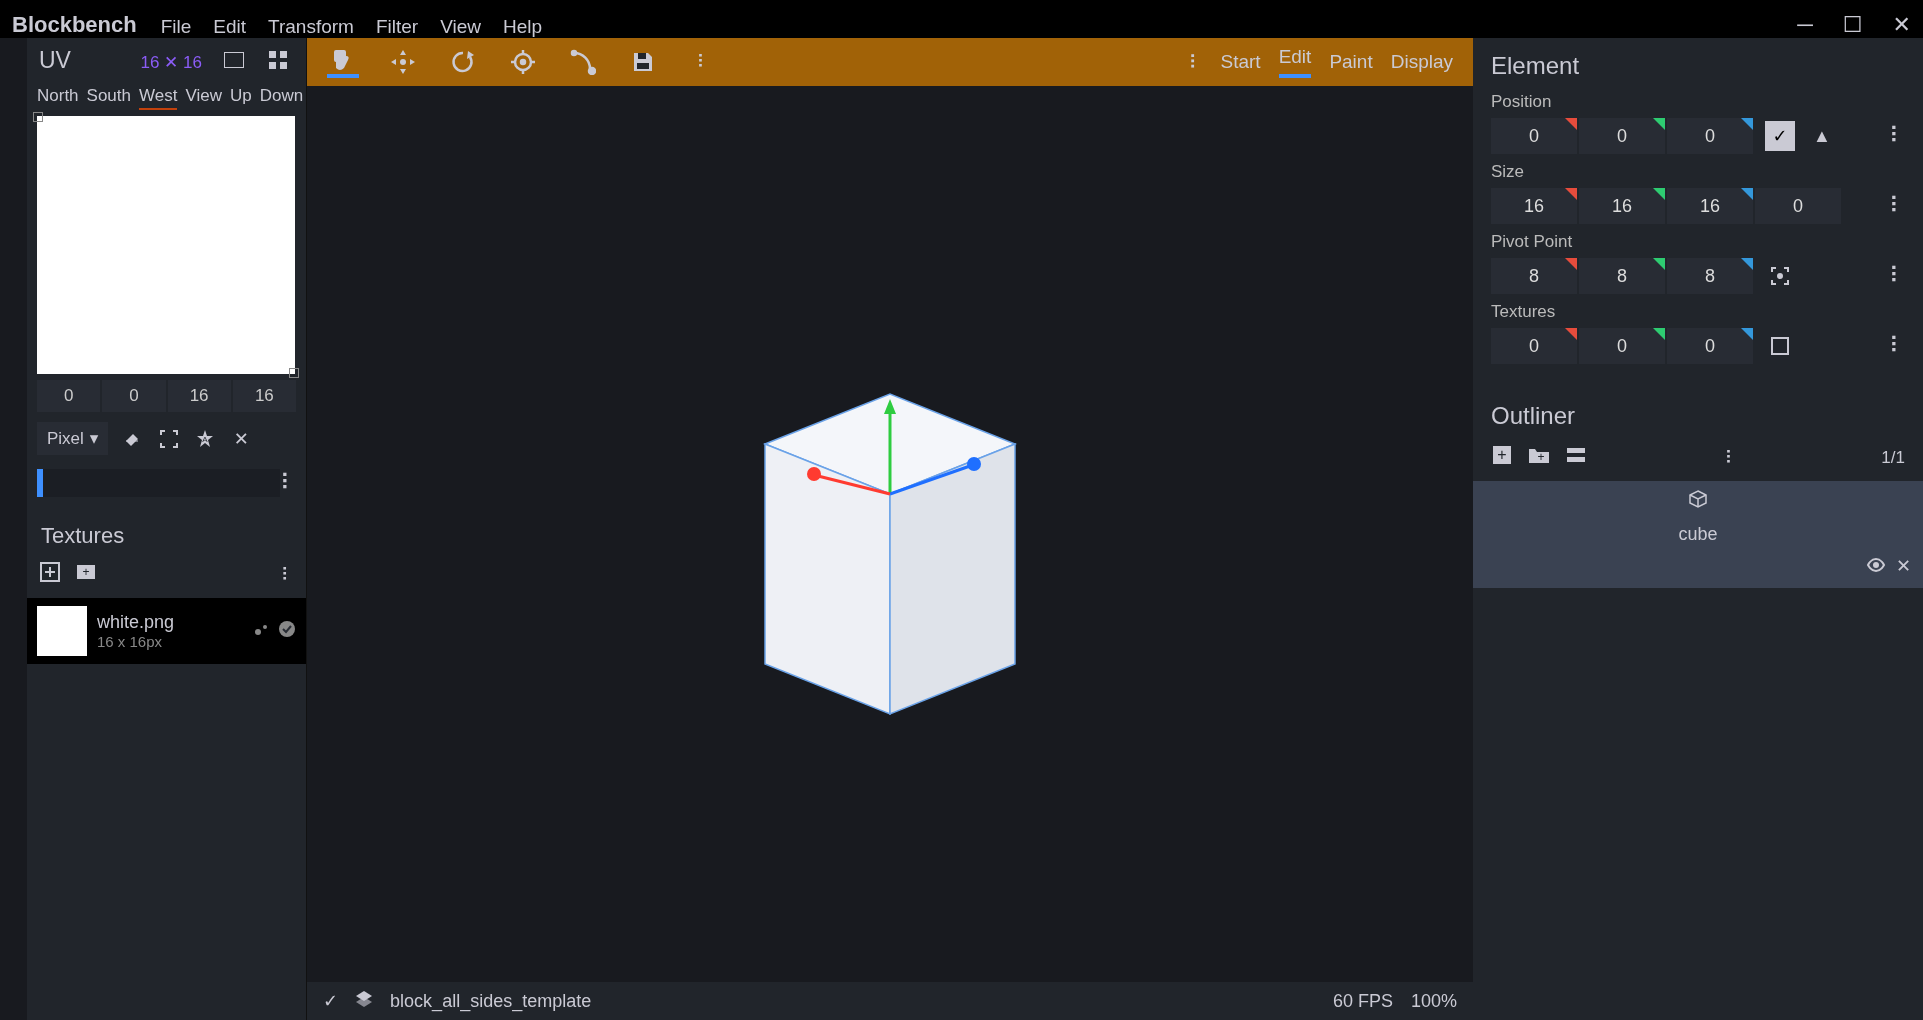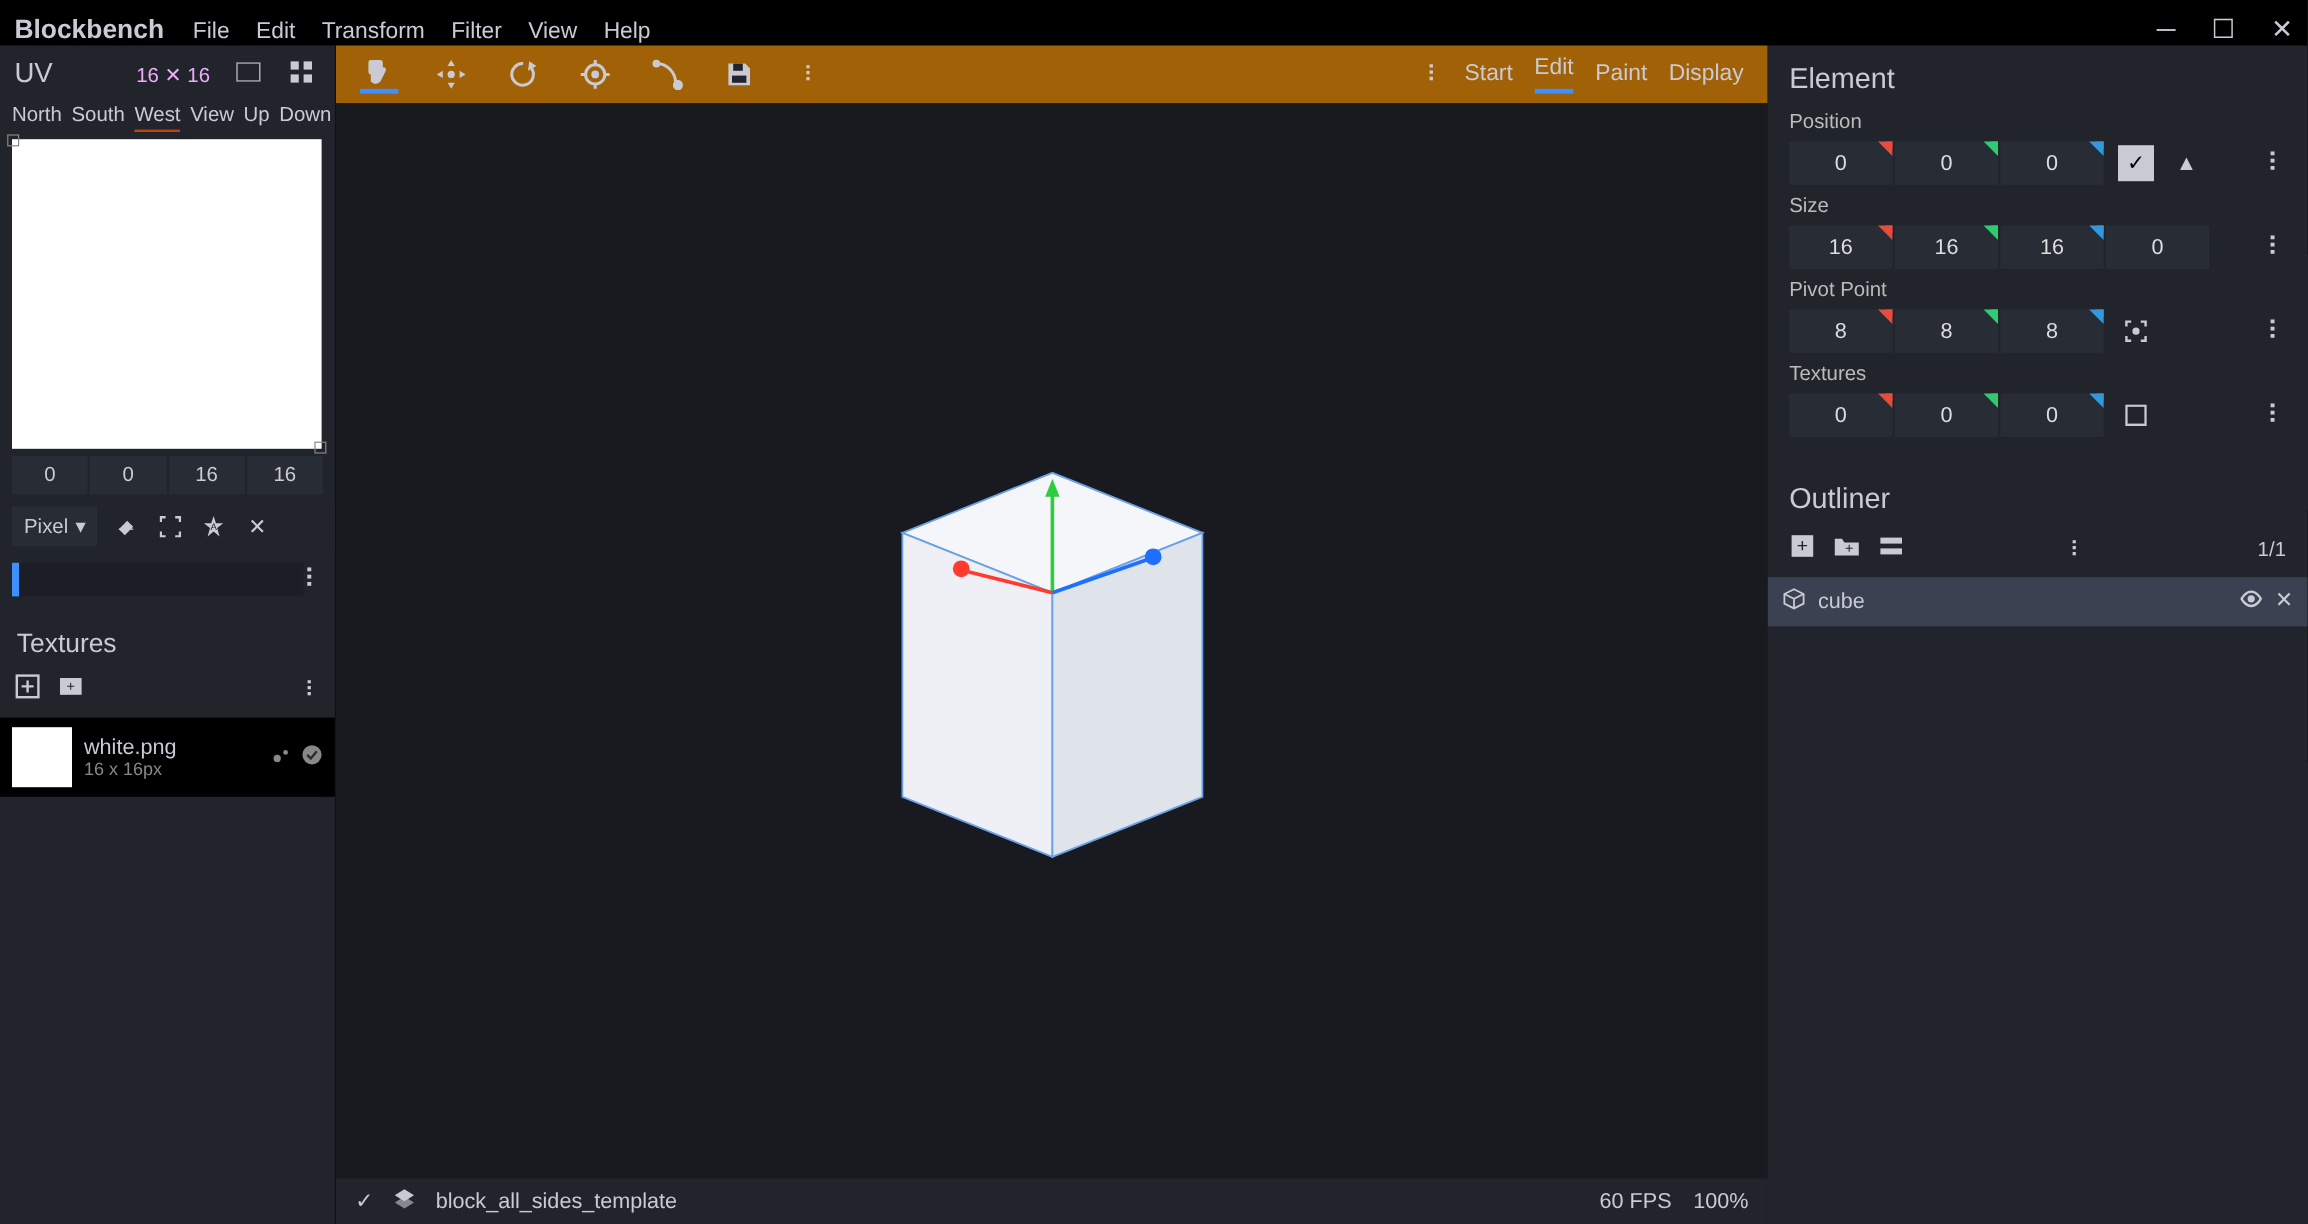--- a/index.html
+++ b/index.html
@@ -6,38 +6,38 @@
 body { background: #181a1f; color: #cacad4; width: 1923px; height: 1020px; overflow: hidden; font-size: 18px; }
 
 
 .titlebar { height: 38px; background: #000; display: flex; align-items: flex-end; padding: 0 12px; }
 .titlebar .brand { font-weight: 700; font-size: 22px; color: #cacad4; margin-right: 24px; }
 .titlebar .menu { display: flex; gap: 22px; font-size: 19px; }
 .titlebar .menu span { cursor: pointer; }
 .titlebar .win-controls { margin-left: auto; display: flex; gap: 30px; font-size: 22px; }
 
 
-.app { display: grid; grid-template-columns: 280px 1fr 450px; height: calc(100% - 38px); }
+.app { display: grid; grid-template-columns: 280px 1fr 450px; height: calc(100% - 38px); margin-left: 27px; }
 
 
 .left { background: #21252b; display: flex; flex-direction: column; border-right: 1px solid #111; }
 
 
 .toolbar { height: 48px; background: #a16207; display: flex; align-items: center; gap: 28px; padding: 0 20px; }
 .tool-icon { width: 32px; height: 32px; display: flex; align-items: center; justify-content: center; color: #cacad4; cursor: pointer; }
 .tool-icon.active { border-bottom: 4px solid #3e90ff; padding-bottom: 2px; }
 
 
 .mode-tabs { margin-left: auto; display: flex; gap: 18px; align-items: center; font-size: 19px; }
 .mode-tabs span.active { border-bottom: 4px solid #3e90ff; padding-bottom: 6px; }
 
 
 .uv-header { display: flex; align-items: baseline; padding: 6px 12px 4px; gap: 10px; }
 .uv-header .uv-title { font-size: 23px; font-weight: 500; }
-.uv-header .uv-size { font-size: 17px; margin-left: auto; color: #f0abfc; }
+.uv-header .uv-size { font-size: 17px; margin-left: auto; color: #8b5cf6; }
 .uv-header .uv-icons { display: flex; gap: 12px; margin-left: 6px; }
 .uv-faces { display: flex; gap: 8px; padding: 6px 10px 2px; font-size: 17px; }
 .uv-faces span { cursor: pointer; padding-bottom: 2px; }
 .uv-faces span.active { border-bottom: 2px solid #c2410c; }
 .uv-canvas { margin: 4px 10px; background: #fff; width: 258px; height: 258px; position: relative; }
 .uv-canvas::before, .uv-canvas::after { content: ''; position: absolute; width: 8px; height: 8px; border: 1px solid #888; }
 .uv-canvas::before { top: -4px; left: -4px; } .uv-canvas::after { bottom: -4px; right: -4px; }
 .uv-coords { display: flex; padding: 2px 10px 4px; gap: 2px; }
 .uv-coords .coord { flex: 1; background: #282c34; text-align: center; padding: 6px 0; font-size: 17px; color: #ccc; }
 .uv-smalltools { display: flex; align-items: center; padding: 6px 10px; gap: 14px; background: #21252b; }
@@ -71,21 +71,21 @@
 .numbox { background: #282c34; width: 86px; height: 36px; display: flex; align-items: center; justify-content: center; font-size: 18px; color: #ddd; position: relative; }
 .numbox.nored::after { content: ''; position: absolute; top: 0; right: 0; border: 6px solid transparent; border-top-color: #e74c3c; border-right-color: #e74c3c; }
 .numbox.nogreen::after { content: ''; position: absolute; top: 0; right: 0; border: 6px solid transparent; border-top-color: #2ecc71; border-right-color: #2ecc71; }
 .numbox.noblue::after { content: ''; position: absolute; top: 0; right: 0; border: 6px solid transparent; border-top-color: #3498db; border-right-color: #3498db; }
 .prop-extra { width: 30px; height: 30px; display: flex; align-items: center; justify-content: center; margin-left: 10px; cursor: pointer; }
 .checkbox-on { background: #cacad4; color: #000; }
 .prop-dots { margin-left: auto; font-size: 22px; cursor: pointer; }
 
 .outliner-tools { display: flex; align-items: center; padding: 6px 18px; gap: 14px; }
 .outliner-tools .count { margin-left: auto; font-size: 17px; }
-.outliner-item { display: flex; align-items: center; background: #3a4252; margin: 4px 0; padding: 8px 12px; gap: 10px; }
+.outliner-item { display: flex; align-items: center; background: #3a4252; margin: 4px 0; padding: 8px 12px; gap: 10px; flex-direction: column; }
 .outliner-item .item-icons { margin-left: auto; display: flex; gap: 10px; }
 
 
 .cube-svg { width: 440px; height: 440px; }
 
 
 .vdots::before { content: '\2807'; }
 
 </style>
 </head>

